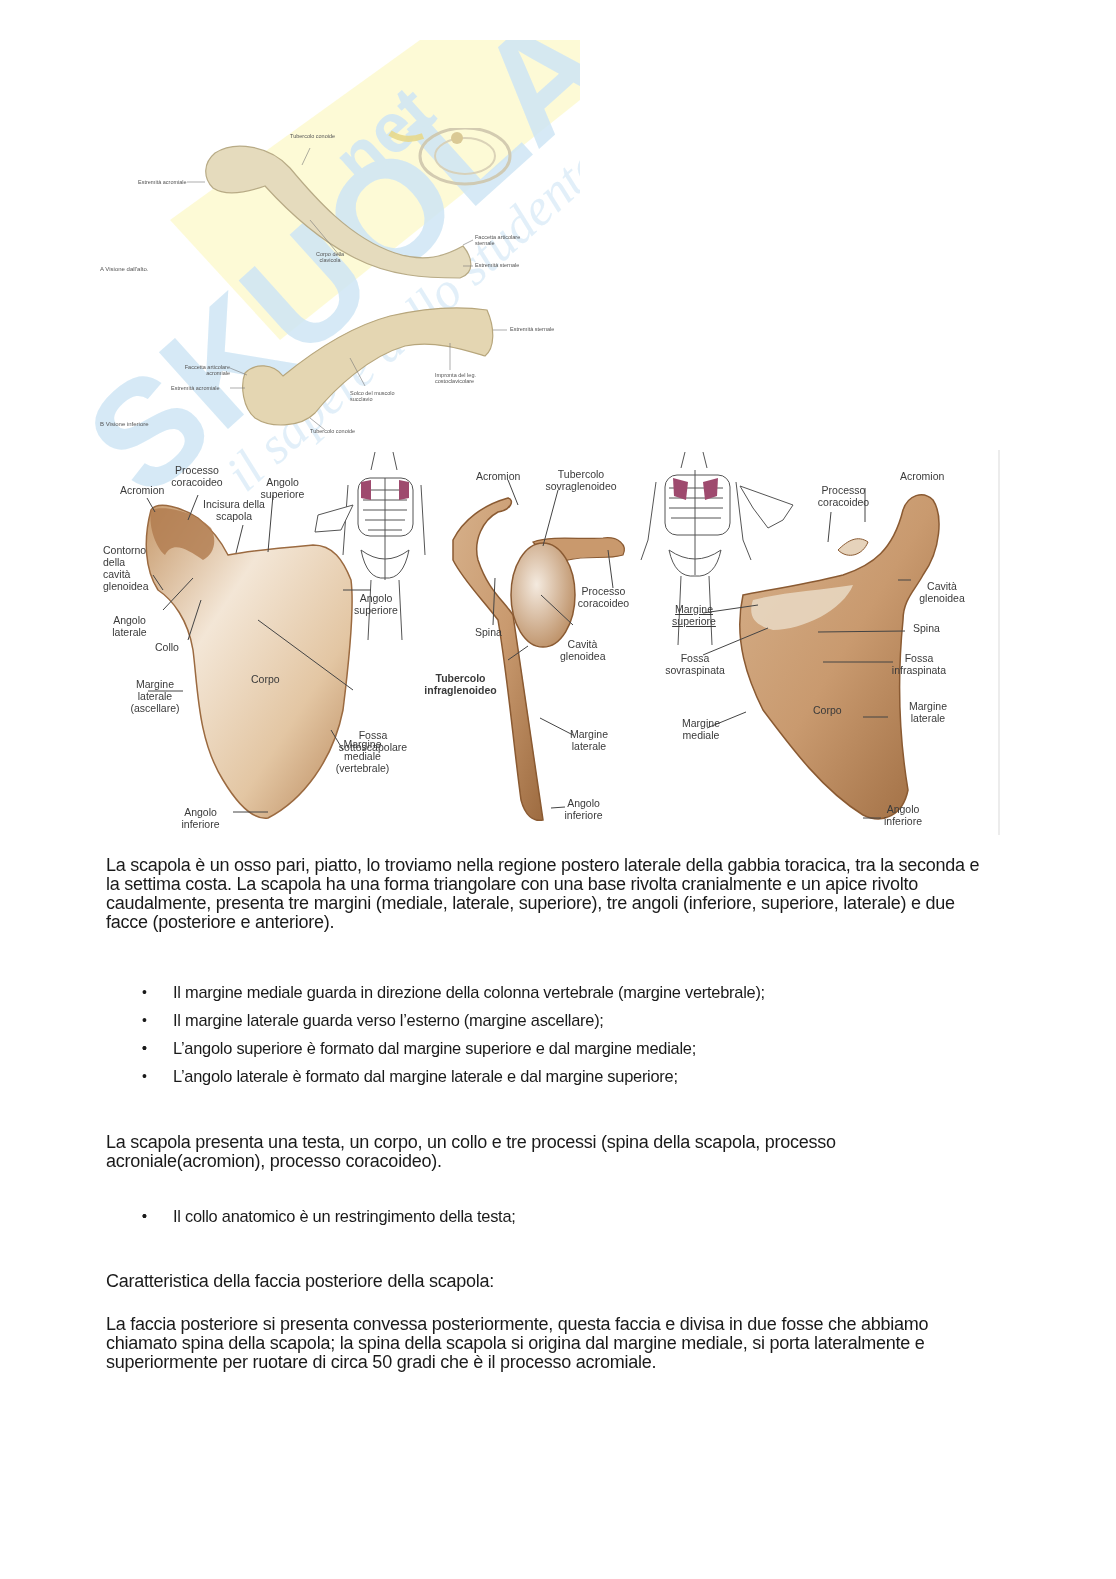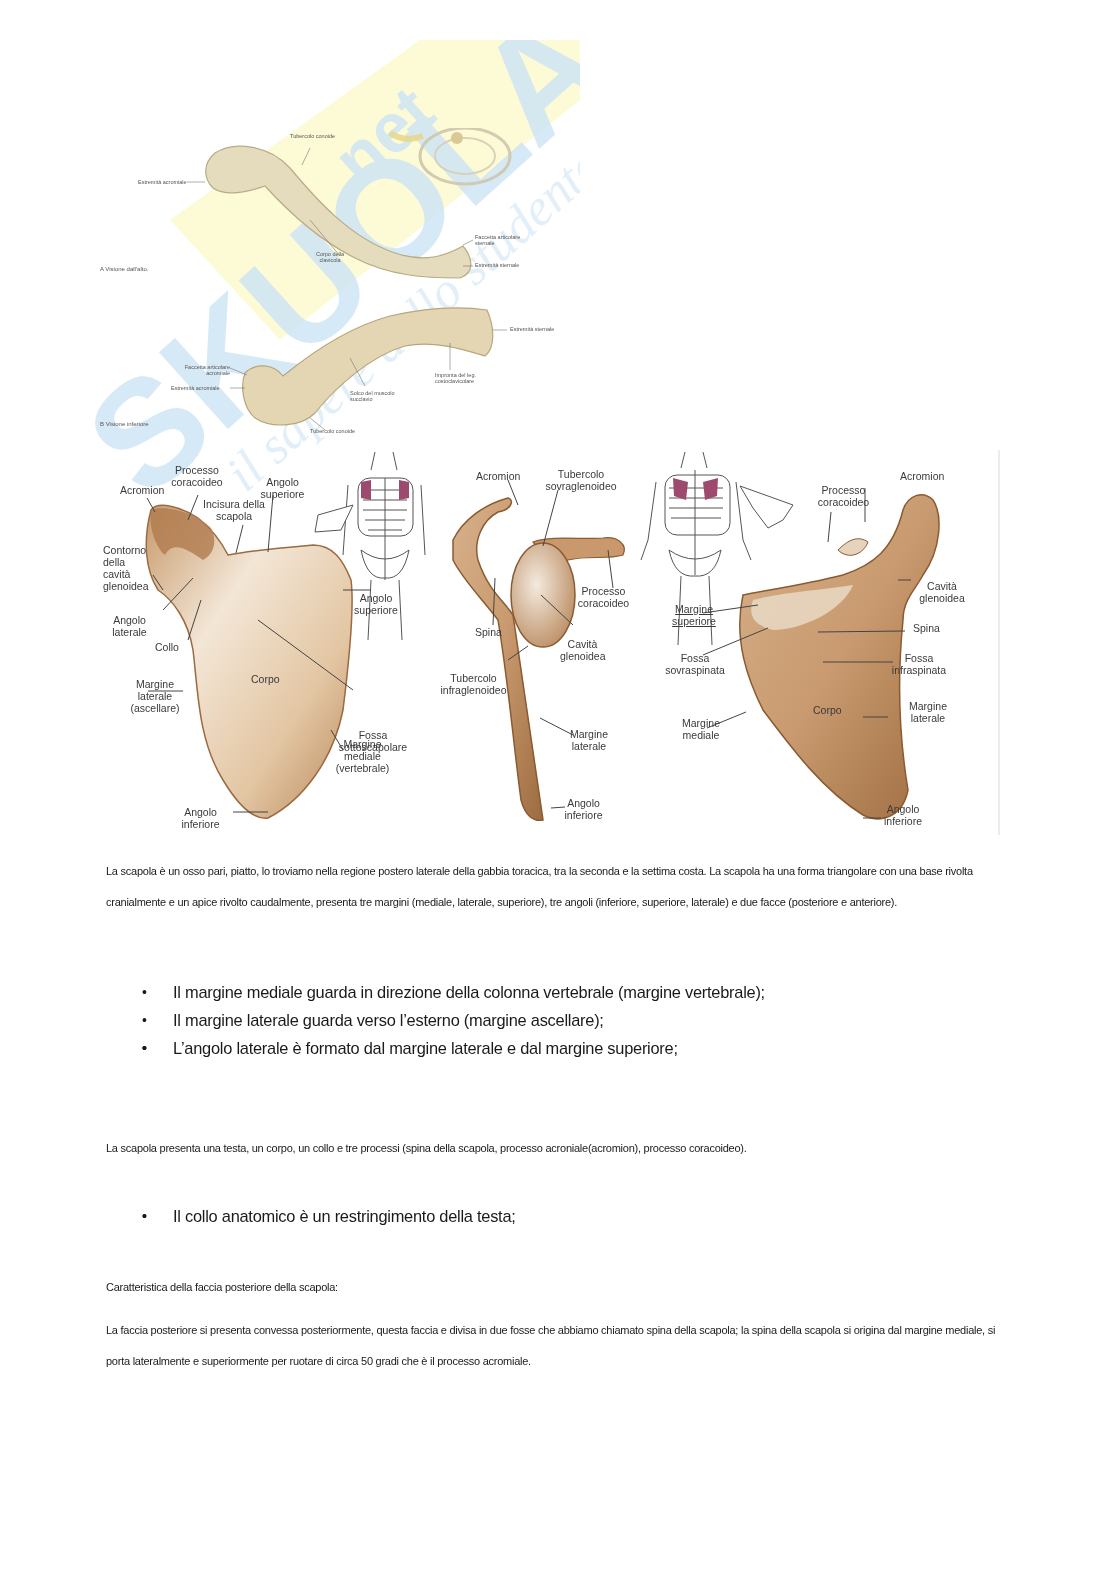--- a/index.html
+++ b/index.html
@@ -15,21 +15,21 @@
   .fig-scapula  { left: 103px; top: 450px; width: 897px; height: 385px; }
   .fig-scapula .frame-edge { position:absolute; right:0; top:0; width:2px; height:100%; background:#ececec; }
 
   .lbl { position: absolute; font-family: "Liberation Sans", sans-serif; color: #333; text-align: center; white-space: nowrap; line-height: 1.15; }
   .lbl.tiny { font-size: 5.5px; color: #555; text-align: left; }
   .lbl.small { font-size: 10.5px; color: #3a3a3a; }
   .lbl.left { text-align: left; }
 
   
   .text-block { position: absolute; left: 106px; width: 890px; font-family: "Liberation Sans", sans-serif;
-                font-size: 11px; line-height: 31px; color: #1a1a1a; letter-spacing: -0.25px; z-index: 2; }
+                font-size: 18px; line-height: 19px; color: #1a1a1a; letter-spacing: -0.25px; z-index: 2; }
   .para { margin: 0; }
   ul.bullets { list-style: none; margin: 0; padding: 0; position: absolute; left: 106px; width: 890px;
                font-size: 16.4px; line-height: 27.9px; color: #1a1a1a; letter-spacing: -0.25px; z-index: 2;}
   ul.bullets li { position: relative; padding-left: 67px; }
   ul.bullets li .bullet { position: absolute; left: 36px; top: 0; font-size: 14px; }
 </style>
 </head>
 <body>
 
 <svg class="watermark" viewBox="0 0 560 460">
@@ -188,21 +188,21 @@
   <div class="lbl small" style="left:235px;top:235px;width:70px;white-space:normal;margin-top:44px;">Fossa sottoscapolare</div>
   <div class="lbl small" style="left:26px;top:228px;width:52px;white-space:normal;">Margine laterale (ascellare)</div>
   <div class="lbl small" style="left:232px;top:288px;width:55px;white-space:normal;">Margine mediale (vertebrale)</div>
   <div class="lbl small" style="left:75px;top:356px;width:45px;white-space:normal;">Angolo inferiore</div>
 
   <div class="lbl small" style="left:373px;top:20px;">Acromion</div>
   <div class="lbl small" style="left:438px;top:18px;width:80px;white-space:normal;">Tubercolo sovraglenoideo</div>
   <div class="lbl small" style="left:473px;top:135px;width:55px;white-space:normal;">Processo coracoideo</div>
   <div class="lbl small" style="left:372px;top:176px;">Spina</div>
   <div class="lbl small" style="left:457px;top:188px;width:45px;white-space:normal;">Cavità glenoidea</div>
-  <div class="lbl small" style="left:333px;top:222px;width:75px;white-space:normal;">Tubercolo infraglenoideo</div>
+  <div class="lbl small" style="left:320px;top:222px;width:75px;white-space:normal;font-weight:bold;">Tubercolo infraglenoideo</div>
   <div class="lbl small" style="left:462px;top:278px;width:48px;white-space:normal;">Margine laterale</div>
   <div class="lbl small" style="left:458px;top:347px;width:45px;white-space:normal;">Angolo inferiore</div>
 
   <div class="lbl small" style="left:797px;top:20px;">Acromion</div>
   <div class="lbl small" style="left:713px;top:34px;width:55px;white-space:normal;">Processo coracoideo</div>
   <div class="lbl small" style="left:813px;top:130px;width:52px;white-space:normal;">Cavità glenoidea</div>
   <div class="lbl small" style="left:565px;top:153px;width:52px;white-space:normal;text-decoration:underline;">Margine superiore</div>
   <div class="lbl small" style="left:810px;top:172px;">Spina</div>
   <div class="lbl small" style="left:562px;top:202px;width:60px;white-space:normal;">Fossa sovraspinata</div>
   <div class="lbl small" style="left:786px;top:202px;width:60px;white-space:normal;">Fossa infraspinata</div>
@@ -213,21 +213,21 @@
 </div>
 
 <div class="text-block" style="top:856px;">
   <p class="para">La scapola è un osso pari, piatto, lo troviamo nella regione postero laterale della gabbia toracica, tra la seconda e la settima costa. La scapola ha una forma triangolare con una base rivolta cranialmente e un apice rivolto caudalmente, presenta tre margini (mediale, laterale, superiore), tre angoli (inferiore, superiore, laterale) e due facce (posteriore e anteriore).</p>
 </div>
 
 <ul class="bullets" style="top:979px;">
   <li><span class="bullet">•</span><span>Il margine mediale guarda in direzione della colonna vertebrale (margine vertebrale);</span></li>
   <li><span class="bullet">•</span><span>Il margine laterale guarda verso l’esterno (margine ascellare);</span></li>
   <li><span class="bullet">•</span></li>
-  <li><span class="bullet">•</span></li>
+  <li><span class="bullet">•</span><span>L’angolo superiore è formato dal margine superiore e dal margine mediale;</span></li>
   <li><span class="bullet">•</span><span>L’angolo laterale è formato dal margine laterale e dal margine superiore;</span></li>
 </ul>
 
 <div class="text-block" style="top:1133px;">
   <p class="para">La scapola presenta una testa, un corpo, un collo e tre processi (spina della scapola, processo acroniale(acromion), processo coracoideo).</p>
 </div>
 
 <ul class="bullets" style="top:1203px;">
   <li><span class="bullet">•</span></li>
   <li><span class="bullet">•</span><span>Il collo anatomico è un restringimento della testa;</span></li>

